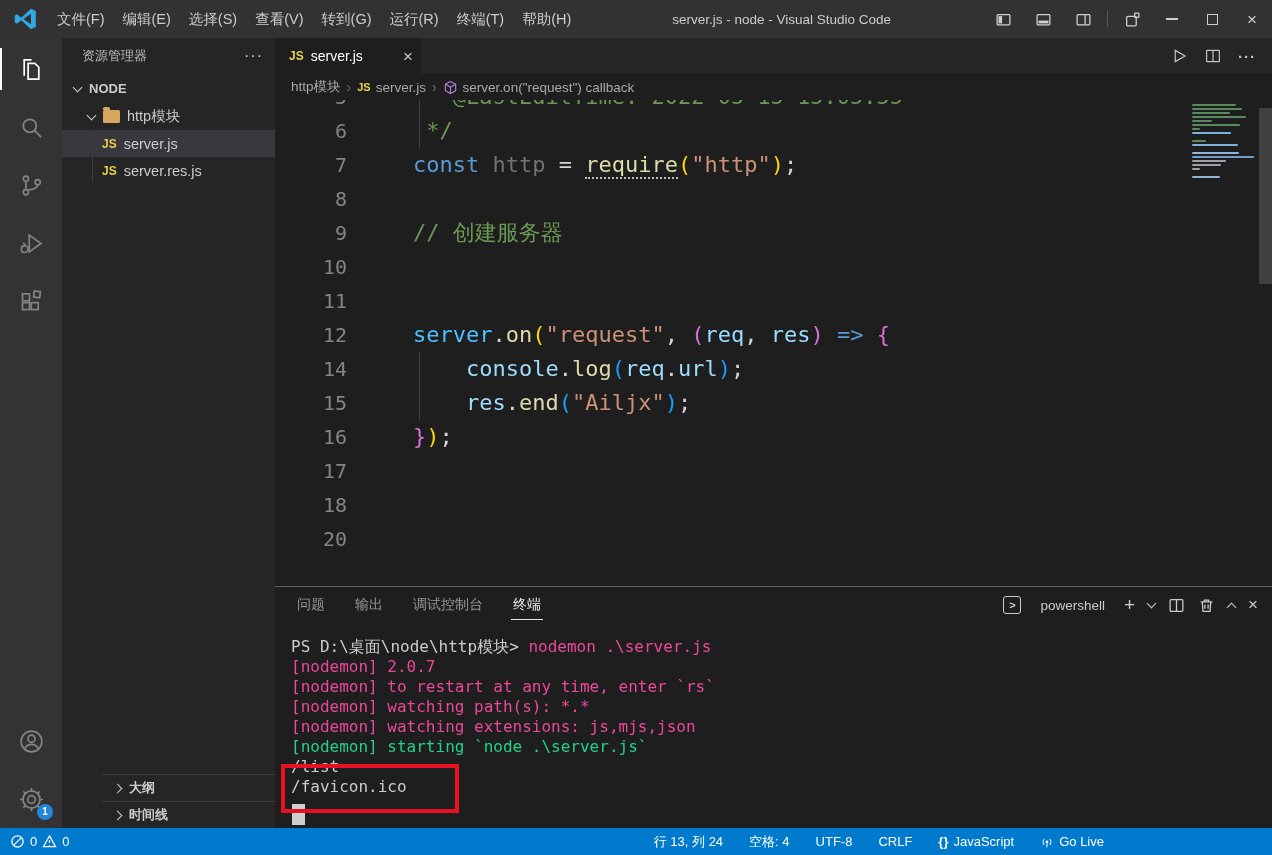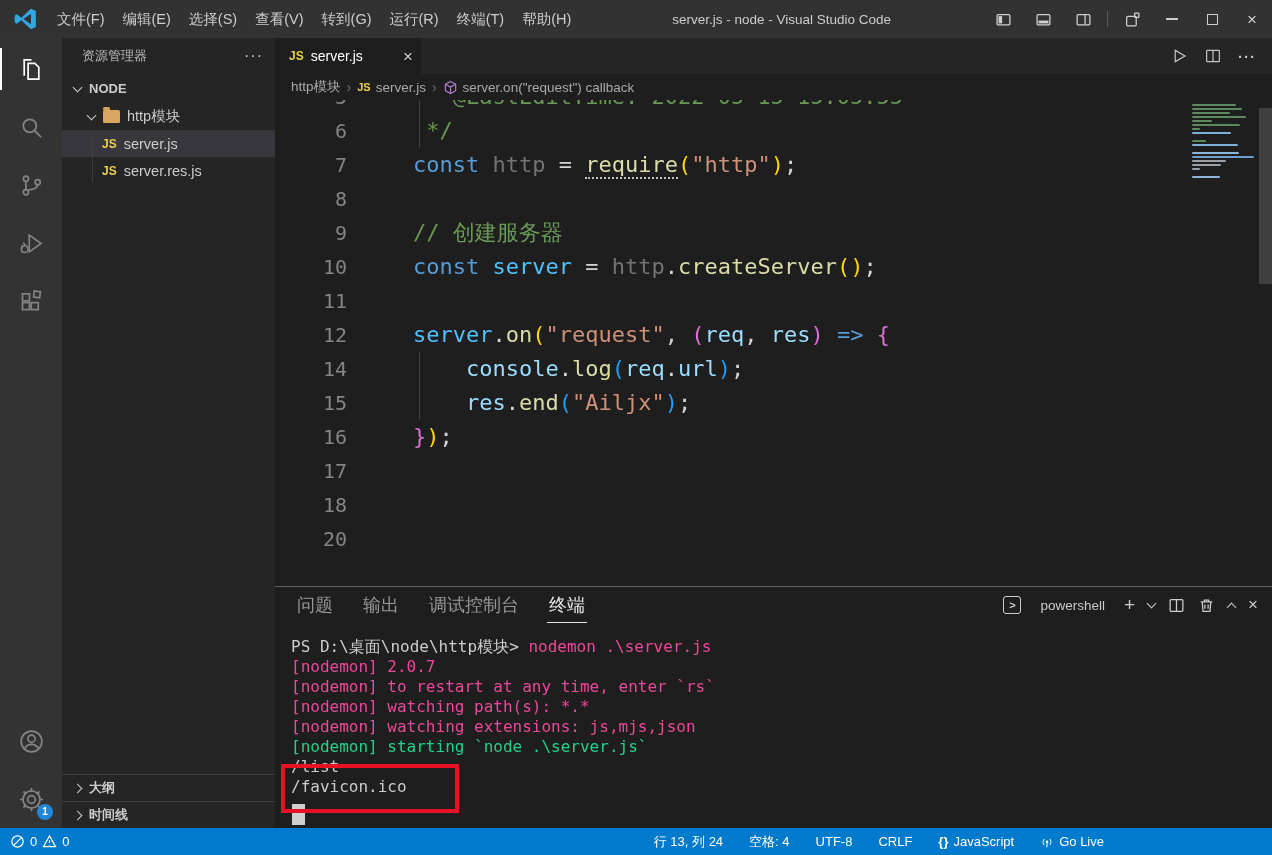--- a/index.html
+++ b/index.html
@@ -44,21 +44,21 @@
   .chev { width:7px; height:7px; border-right:1.5px solid #cccccc; border-bottom:1.5px solid #cccccc;
     display:inline-block; margin:0 8px 0 4px; transform:rotate(-45deg); flex:none; }
   .chev.down { transform:rotate(45deg); margin-top:-3px; }
   .file-tree { position:relative; }
   .file-tree::before { content:""; position:absolute; left:30px; top:28px; bottom:2px; width:1px; background:#3d3d3d; }
   .tree-row { height:27px; display:flex; align-items:center; color:#cccccc; font-size:14.5px; }
   .tree-row.sel { background:#37373d; }
   .folder-ico { width:17px; height:13px; background:#d7a65f; border-radius:1.5px; margin-right:7px; position:relative; flex:none; }
   .folder-ico::before { content:""; position:absolute; left:0; top:-3px; width:7px; height:3px; background:#d7a65f; border-radius:1.5px 1.5px 0 0; }
   .js-badge { color:#e7cf4e; font-weight:700; font-size:12px; margin:0 7px 0 2px; flex:none; }
-  .sb-bottom { margin-top:auto; }
+  .sb-bottom { margin-top:auto;padding-left:40px; }
   .sb-bottom .sb-row { border-top:1px solid #3c3c3c; height:27px; }
 
   
   .editor-col { flex:1; min-width:0; display:flex; flex-direction:column; background:#1e1e1e; }
   .tabbar { height:36px; background:#252526; display:flex; align-items:stretch; }
   .tab { width:147px; background:#1e1e1e; display:flex; align-items:center; padding:0 8px 0 12px;
     color:#ffffff; font-size:14px; border-right:1px solid #252526; }
   .tab .js-badge { margin-right:7px; }
   .tab-close { margin-left:auto; color:#cccccc; font-size:17px; line-height:1; }
   .editor-actions { margin-left:auto; display:flex; align-items:center; gap:16px; padding-right:16px; color:#c5c5c5; }
@@ -85,21 +85,21 @@
   .tk.cm{color:#6a9955} .tk.fg{color:#d4d4d4} .tk.b1{color:#ffd602} .tk.b2{color:#da70d6} .tk.b3{color:#179fff}
   .tk.fnu{border-bottom:2px dotted #bfbfbf;}
 
   .minimap { position:absolute; right:16px; top:4px; width:64px; }
   .mm-bar { height:2px; margin-bottom:2px; border-radius:1px; }
   .vscroll { position:absolute; right:0; top:8px; width:13px; height:176px; background:rgba(120,120,120,.38); }
 
   
   .panel { height:242px; border-top:1px solid #5f5f5f; display:flex; flex-direction:column; background:#1e1e1e; }
   .panel-header { height:36px; display:flex; align-items:center; padding:0 14px 0 20px; }
-  .p-tab { margin-right:26px; font-size:18px; color:#969696; padding:6px 2px 5px; cursor:default; }
+  .p-tab { margin-right:26px; font-size:14px; color:#969696; padding:6px 2px 5px; cursor:default; }
   .p-tab.active { color:#e7e7e7; border-bottom:1.5px solid #e7e7e7; }
   .panel-actions { margin-left:auto; display:flex; align-items:center; gap:13px; color:#cccccc; }
   .ps-ico { width:18px; height:18px; border:1.3px solid #cccccc; border-radius:3px; display:flex;
     align-items:center; justify-content:center; font-size:11px; font-weight:700; color:#cccccc; }
   .shell-label { font-size:13.5px; color:#cccccc; margin:0 6px 0 6px; }
   .pa-plus { font-size:19px; font-weight:400; }
   .pa-chev { width:7px; height:7px; border-right:1.4px solid #ccc; border-bottom:1.4px solid #ccc; display:inline-block; }
   .pa-chev.down { transform:rotate(45deg); margin-top:-4px; }
   .pa-chev.up { transform:rotate(-135deg); margin-top:4px; }
   .panel-actions svg { width:17px; height:17px; }
@@ -308,21 +308,21 @@
       </span>
     </div>
 
     <div class="code-area">
       <div class="code-lines" id="code-lines">
           <div class="code-row"><span class="gutter">5</span><span class="lc"><span class="guide"></span><span class="tk cm"> * @LastEditTime: 2022-05-15 15:05:55</span></span></div>
           <div class="code-row"><span class="gutter">6</span><span class="lc"><span class="guide"></span><span class="tk cm"> */</span></span></div>
           <div class="code-row"><span class="gutter">7</span><span class="lc"><span class="tk kw">const</span><span class="tk fg"> </span><span class="tk md">http</span><span class="tk fg"> = </span><span class="tk fnu">require</span><span class="tk b1">(</span><span class="tk st">"http"</span><span class="tk b1">)</span><span class="tk fg">;</span></span></div>
           <div class="code-row"><span class="gutter">8</span><span class="lc"></span></div>
           <div class="code-row"><span class="gutter">9</span><span class="lc"><span class="tk cm">// 创建服务器</span></span></div>
-          <div class="code-row"><span class="gutter">10</span><span class="lc"><span class="tk kw">const</span><span class="tk fg"> </span><span class="tk vb">server</span><span class="tk fg"> = </span><span class="tk md">http</span><span class="tk fg">.</span><span class="tk fn">createServer</span><span class="tk b1">(</span><span class="tk b1">)</span><span class="tk fg">;</span></span></div>
+          <div class="code-row"><span class="gutter">10</span></div>
           <div class="code-row"><span class="gutter">11</span><span class="lc"></span></div>
           <div class="code-row"><span class="gutter">12</span><span class="lc"><span class="tk vb">server</span><span class="tk fg">.</span><span class="tk fn">on</span><span class="tk b1">(</span><span class="tk st">"request"</span><span class="tk fg">, </span><span class="tk b2">(</span><span class="tk vl">req</span><span class="tk fg">, </span><span class="tk vl">res</span><span class="tk b2">)</span><span class="tk fg"> </span><span class="tk kw">=&gt;</span><span class="tk fg"> </span><span class="tk b2">{</span></span></div>
           <div class="code-row"><span class="gutter">14</span><span class="lc"><span class="guide"></span><span class="tk fg">    </span><span class="tk vl">console</span><span class="tk fg">.</span><span class="tk fn">log</span><span class="tk b3">(</span><span class="tk vl">req</span><span class="tk fg">.</span><span class="tk vl">url</span><span class="tk b3">)</span><span class="tk fg">;</span></span></div>
           <div class="code-row"><span class="gutter">15</span><span class="lc"><span class="guide"></span><span class="tk fg">    </span><span class="tk vl">res</span><span class="tk fg">.</span><span class="tk fn">end</span><span class="tk b3">(</span><span class="tk st">"Ailjx"</span><span class="tk b3">)</span><span class="tk fg">;</span></span></div>
           <div class="code-row"><span class="gutter">16</span><span class="lc"><span class="tk b2">}</span><span class="tk b1">)</span><span class="tk fg">;</span></span></div>
           <div class="code-row"><span class="gutter">17</span><span class="lc"></span></div>
           <div class="code-row"><span class="gutter">18</span></div>
           <div class="code-row"><span class="gutter">20</span><span class="lc"></span></div>
         </div>
       <div class="minimap" id="minimap">

